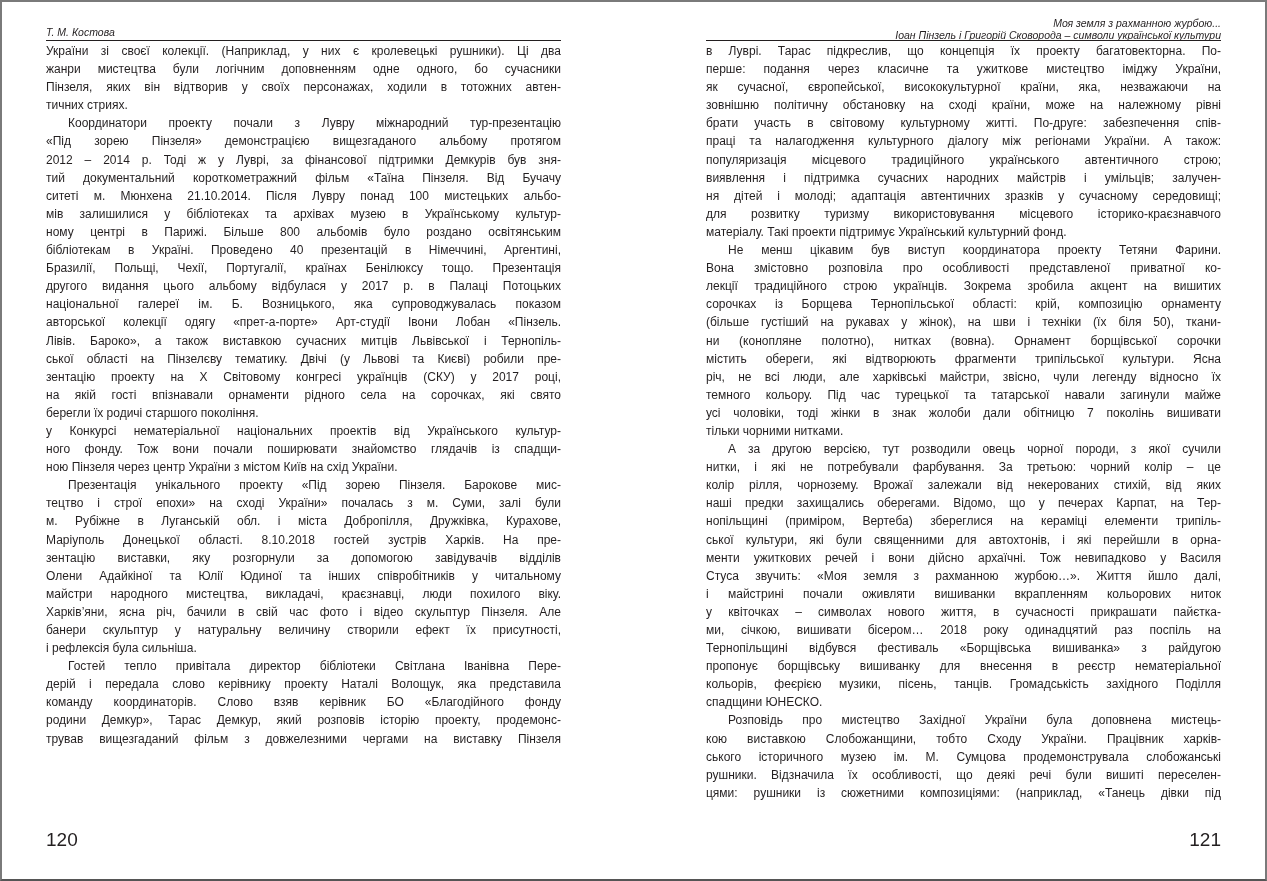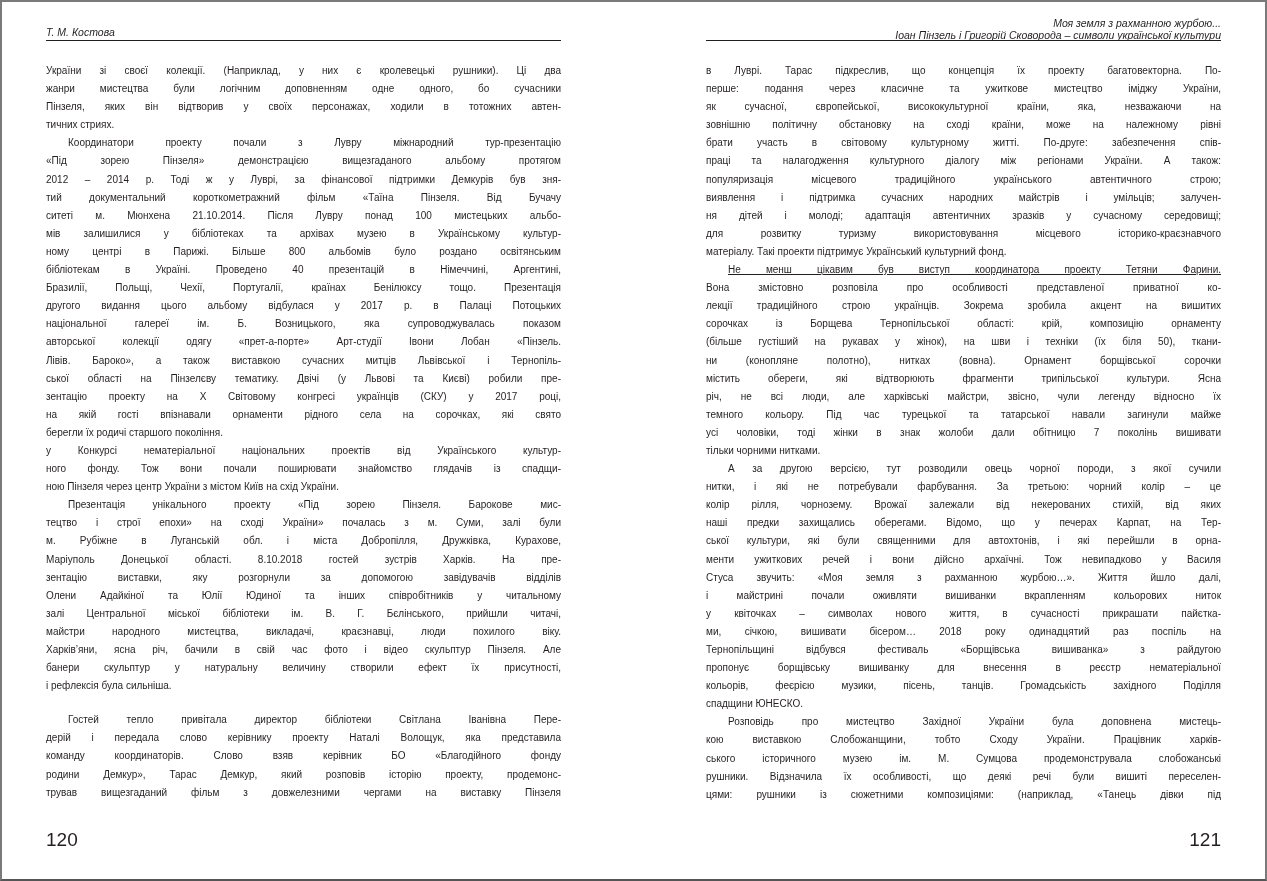--- a/index.html
+++ b/index.html
@@ -14,22 +14,22 @@
   .page { position:absolute; top:0; height:881px; }
   .page.left { left:46px; width:515px; }
   .page.right { left:706px; width:515px; }
   .running-head {
     position:absolute; top:26px; left:0; width:515px; font-style:italic;
     font-size:10.5px; line-height:12px; color:#231f20;
   }
   .running-head.right { text-align:right; top:17px; }
   .head-rule { position:absolute; left:0; width:515px; height:1px; background:#231f20; top:40px; }
   .body-text {
-    position:absolute; top:62px; left:0; width:515px;
-    font-size:10px; line-height:18.1px; text-align:justify; color:#231f20;
+    position:absolute; top:42px; left:0; width:515px;
+    font-size:12px; line-height:18.1px; text-align:justify; color:#231f20;
   }
   .body-text .line { display:block; text-align:justify; text-align-last:justify; white-space:nowrap; }
   .body-text .line.last { text-align-last:left; }
   .page-num { position:absolute; top:832px; font-size:19px; line-height:16px; }
   .page.left .page-num { left:0; }
   .page.right .page-num { right:0; text-align:right; }
 </style>
 </head>
 <body>
 
@@ -62,26 +62,25 @@
       <span class="line last">берегли їх родичі старшого покоління.</span>
       <span class="line">у Конкурсі нематеріальної національних проектів від Українського культур-</span>
       <span class="line">ного фонду. Тож вони почали поширювати знайомство глядачів із спадщи-</span>
       <span class="line last">ною Пінзеля через центр України з містом Київ на схід України.</span>
       <span class="line" style="text-indent: 22px;">Презентація унікального проекту «Під зорею Пінзеля. Барокове мис-</span>
       <span class="line">тецтво і строї епохи» на сході України» почалась з м. Суми, залі були</span>
       <span class="line">м. Рубіжне в Луганській обл. і міста Добропілля, Дружківка, Курахове,</span>
       <span class="line">Маріуполь Донецької області. 8.10.2018 гостей зустрів Харків. На пре-</span>
       <span class="line">зентацію виставки, яку розгорнули за допомогою завідувачів відділів</span>
       <span class="line">Олени Адайкіної та Юлії Юдиної та інших співробітників у читальному</span>
-      <span class="line">залі Центральної міської бібліотеки ім. В. Г. Бєлінського, прийшли читачі,</span>
       <span class="line">майстри народного мистецтва, викладачі, краєзнавці, люди похилого віку.</span>
       <span class="line">Харків’яни, ясна річ, бачили в свій час фото і відео скульптур Пінзеля. Але</span>
       <span class="line">банери скульптур у натуральну величину створили ефект їх присутності,</span>
       <span class="line last">і рефлексія була сильніша.</span>
-      <span class="line" style="text-indent: 22px; margin-top: 16px;">Гостей тепло привітала директор бібліотеки Світлана Іванівна Пере-</span>
+      <span class="line" style="text-indent: 22px;">Гостей тепло привітала директор бібліотеки Світлана Іванівна Пере-</span>
       <span class="line">дерій і передала слово керівнику проекту Наталі Волощук, яка представила</span>
       <span class="line">команду координаторів. Слово взяв керівник БО «Благодійного фонду</span>
       <span class="line">родини Демкур», Тарас Демкур, який розповів історію проекту, продемонс-</span>
       <span class="line">трував вищезгаданий фільм з довжелезними чергами на виставку Пінзеля</span>
     </div>
   <div class="page-num">120</div>
 </div>
 
 <div class="page right">
   <div class="running-head right">
@@ -94,35 +93,36 @@
       <span class="line">перше: подання через класичне та ужиткове мистецтво іміджу України,</span>
       <span class="line">як сучасної, європейської, висококультурної країни, яка, незважаючи на</span>
       <span class="line">зовнішню політичну обстановку на сході країни, може на належному рівні</span>
       <span class="line">брати участь в світовому культурному житті. По-друге: забезпечення спів-</span>
       <span class="line">праці та налагодження культурного діалогу між регіонами України. А також:</span>
       <span class="line">популяризація місцевого традиційного українського автентичного строю;</span>
       <span class="line">виявлення і підтримка сучасних народних майстрів і умільців; залучен-</span>
       <span class="line">ня дітей і молоді; адаптація автентичних зразків у сучасному середовищі;</span>
       <span class="line">для розвитку туризму використовування місцевого історико-краєзнавчого</span>
       <span class="line last">матеріалу. Такі проекти підтримує Український культурний фонд.</span>
-      <span class="line" style="text-indent: 22px; text-decoration: underline;">Не менш цікавим був виступ координатора проекту Тетяни Фарини.</span>
+      <span class="line" style="text-indent: 22px;">Не менш цікавим був виступ координатора проекту Тетяни Фарини.</span>
       <span class="line">Вона змістовно розповіла про особливості представленої приватної ко-</span>
       <span class="line">лекції традиційного строю українців. Зокрема зробила акцент на вишитих</span>
       <span class="line">сорочках із Борщева Тернопільської області: крій, композицію орнаменту</span>
       <span class="line">(більше густіший на рукавах у жінок), на шви і техніки (їх біля 50), ткани-</span>
       <span class="line">ни (конопляне полотно), нитках (вовна). Орнамент борщівської сорочки</span>
       <span class="line">містить обереги, які відтворюють фрагменти трипільської культури. Ясна</span>
       <span class="line">річ, не всі люди, але харківські майстри, звісно, чули легенду відносно їх</span>
       <span class="line">темного кольору. Під час турецької та татарської навали загинули майже</span>
       <span class="line">усі чоловіки, тоді жінки в знак жолоби дали обітницю 7 поколінь вишивати</span>
       <span class="line last">тільки чорними нитками.</span>
       <span class="line" style="text-indent: 22px;">А за другою версією, тут розводили овець чорної породи, з якої сучили</span>
       <span class="line">нитки, і які не потребували фарбування. За третьою: чорний колір – це</span>
       <span class="line">колір рілля, чорнозему. Врожаї залежали від некерованих стихій, від яких</span>
       <span class="line">наші предки захищались оберегами. Відомо, що у печерах Карпат, на Тер-</span>
+      <span class="line">нопільщині (приміром, Вертеба) збереглися на кераміці елементи трипіль-</span>
       <span class="line">ської культури, які були священними для автохтонів, і які перейшли в орна-</span>
       <span class="line">менти ужиткових речей і вони дійсно архаїчні. Тож невипадково у Василя</span>
       <span class="line">Стуса звучить: «Моя земля з рахманною журбою…». Життя йшло далі,</span>
       <span class="line">і майстрині почали оживляти вишиванки вкрапленням кольорових ниток</span>
       <span class="line">у квіточках – символах нового життя, в сучасності прикрашати пайєтка-</span>
       <span class="line">ми, січкою, вишивати бісером… 2018 року одинадцятий раз поспіль на</span>
       <span class="line">Тернопільщині відбувся фестиваль «Борщівська вишиванка» з райдугою</span>
       <span class="line">пропонує борщівську вишиванку для внесення в реєстр нематеріальної</span>
       <span class="line">кольорів, феєрією музики, пісень, танців. Громадськість західного Поділля</span>
       <span class="line last">спадщини ЮНЕСКО.</span>

